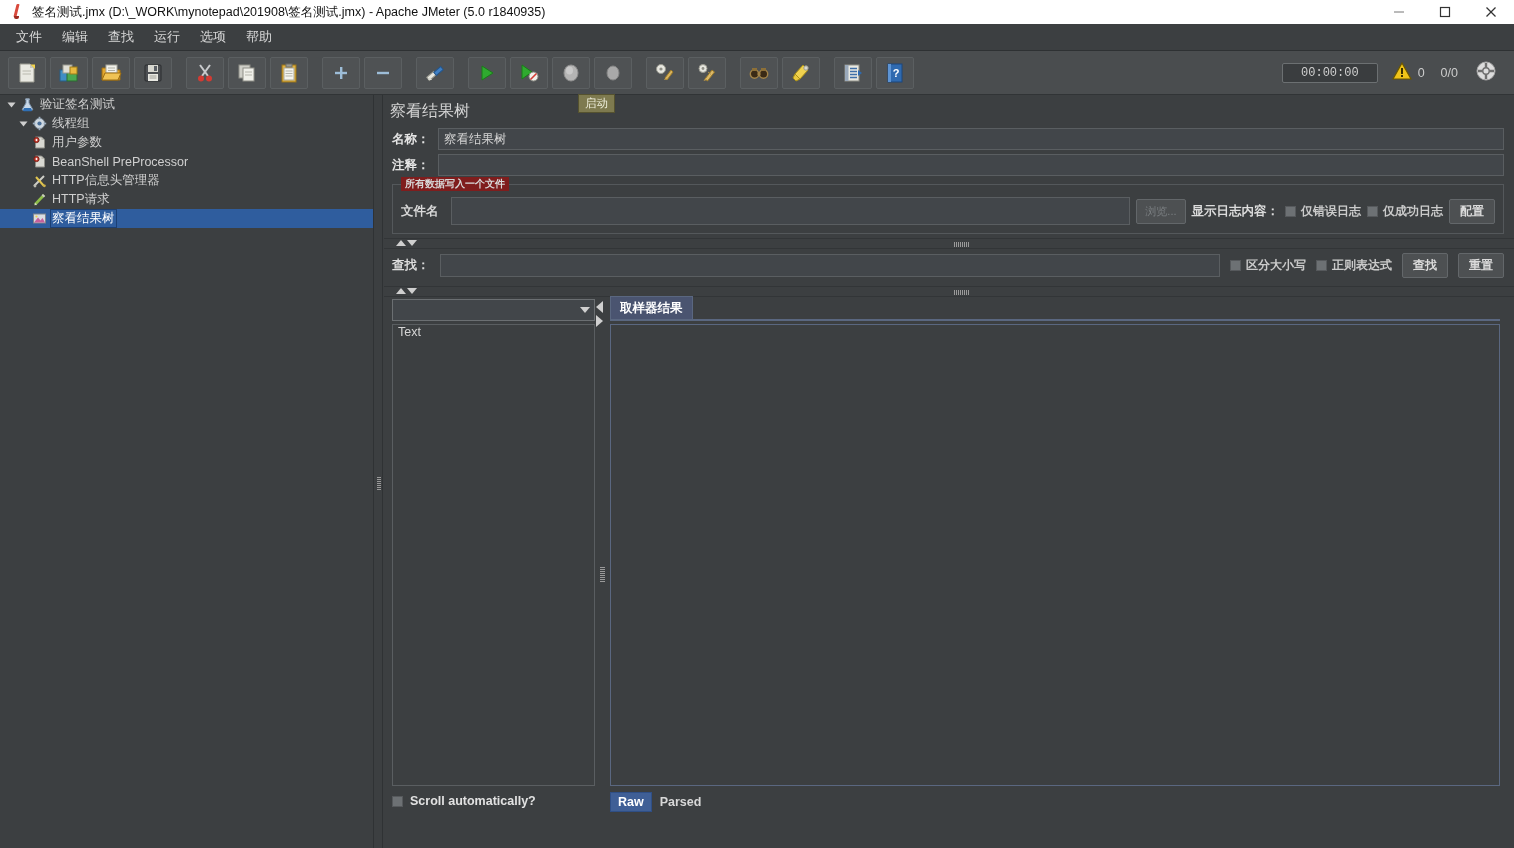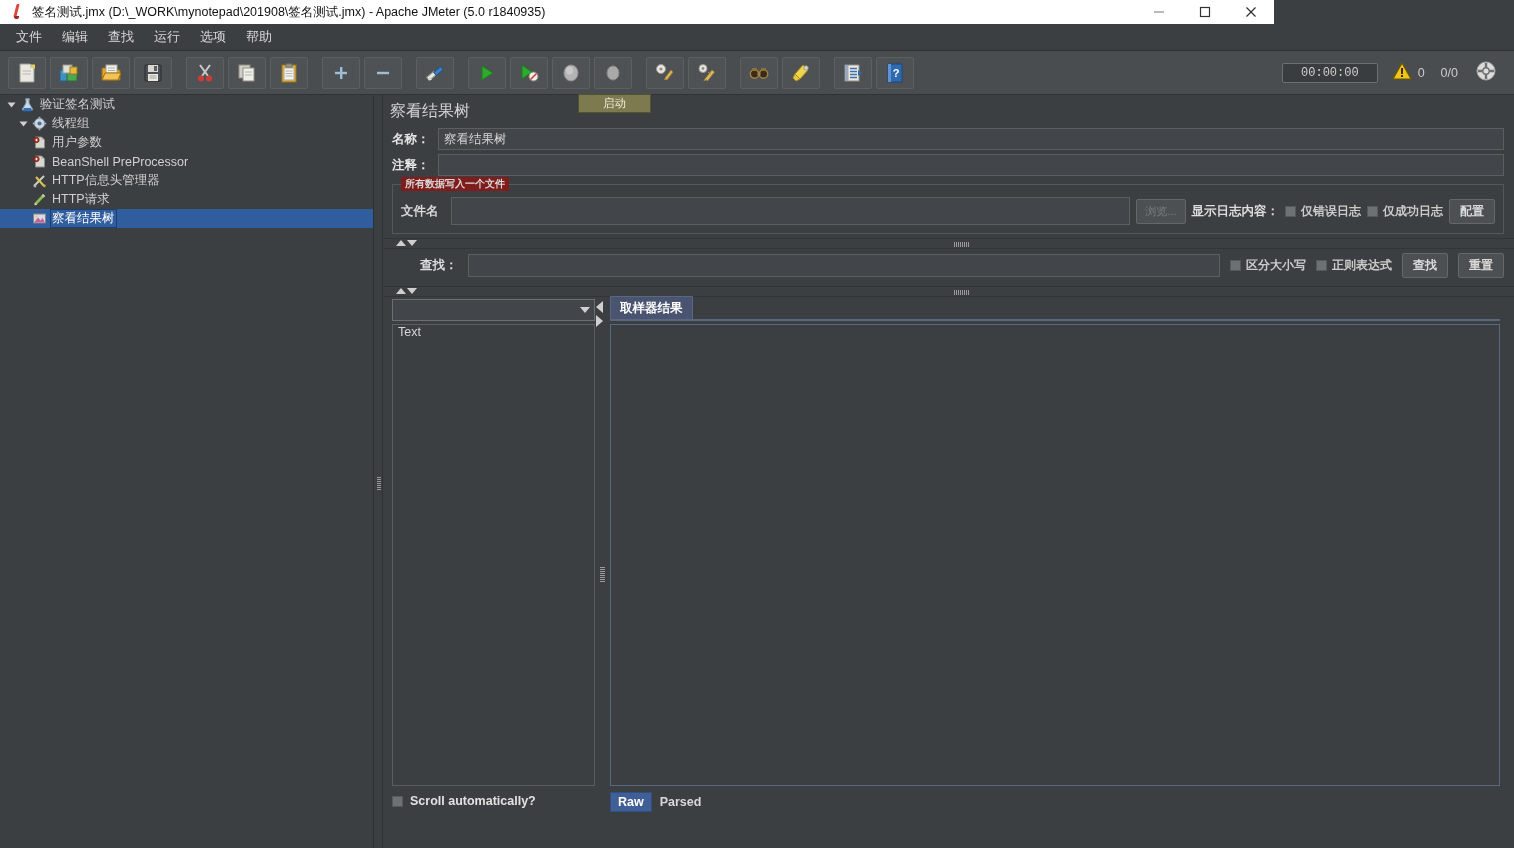--- a/index.html
+++ b/index.html
@@ -10,21 +10,21 @@
     background: #3c3f41;
     font-family: "Liberation Sans", "DejaVu Sans", sans-serif;
     font-size: 12px;
     color: #bbbbbb;
     -webkit-font-smoothing: none;
   }
   .app { position: relative; width: 1514px; height: 848px; }
 
   
   .titlebar {
-    position: absolute; top: 0; left: 0; width: 1274px; height: 24px;
+    position: absolute; top: 0; left: 0; width: 1514px; height: 24px;
     background: #ffffff; color: #000000;
     display: flex; align-items: center;
   }
   .title-icon {
     width: 22px; height: 22px; margin-left: 6px; margin-right: 4px;
     position: relative; flex: none;
   }
   .title-icon::before{
     content:""; position:absolute; left:9px; top:3px; width:3px; height:13px;
     background:#d94a3d; transform: skewX(-14deg); border-radius:1px;
@@ -73,21 +73,21 @@
   }
   .warn-group { display:flex; align-items:center; gap:6px; margin-right:16px; }
   .warn-count { color:#cccccc; font-size:12.5px; }
   .thread-count { color:#cccccc; font-size:12.5px; margin-right:16px; }
   .globe { margin-right:10px; }
 
   
   .tooltip {
     position:absolute; left:578px; top:94px;
     background:#7e7a4f; border:1px solid #55522f; color:#efefdc;
-    font-size:11.5px; padding:1px 24px; z-index:40;
+    font-size:11.5px; padding:1px 6px; z-index:40;
   }
 
   
   .body-area { position:absolute; top:95px; left:0; width:1514px; height:753px; background:#3c3f41; }
 
   
   .tree-panel {
     position:absolute; left:0; top:0; width:373px; height:753px;
     background:#3c3f41; overflow:hidden;
   }
@@ -156,21 +156,21 @@
     border-top:1px solid #323537; border-bottom:1px solid #323537; background:#3c3f41;
   }
   .arrows { position:absolute; left:12px; top:1px; display:flex; gap:1px; }
   .arrows i.up { width:0;height:0;border-left:5px solid transparent;border-right:5px solid transparent;border-bottom:6px solid #cfcfcf; }
   .arrows i.dn { width:0;height:0;border-left:5px solid transparent;border-right:5px solid transparent;border-top:6px solid #cfcfcf; }
   .grip-h {
     position:absolute; left:570px; top:3px; width:16px; height:5px;
     background-image: repeating-linear-gradient(to right,#9a9a9a 0 1px, transparent 1px 2px);
   }
 
-  .search-row { display:flex; align-items:center; gap:10px; padding:4px 10px 4px 8px;margin-left:28px; }
+  .search-row { display:flex; align-items:center; gap:10px; padding:4px 10px 4px 8px; }
   .search-label { font-size:12.5px; color:#dcdcdc; font-weight:bold; }
   .search-input {
     width:230px; height:23px; background:#42464a; border:1px solid #5a5e61;
   }
 
   
   .results { position:relative; height:508px; margin-top:2px; display:flex; }
   .res-left { width:212px; position:relative; padding-left:8px; }
   .combo {
     width:203px; height:22px; background:#42464a; border:1px solid #6b6f72;

